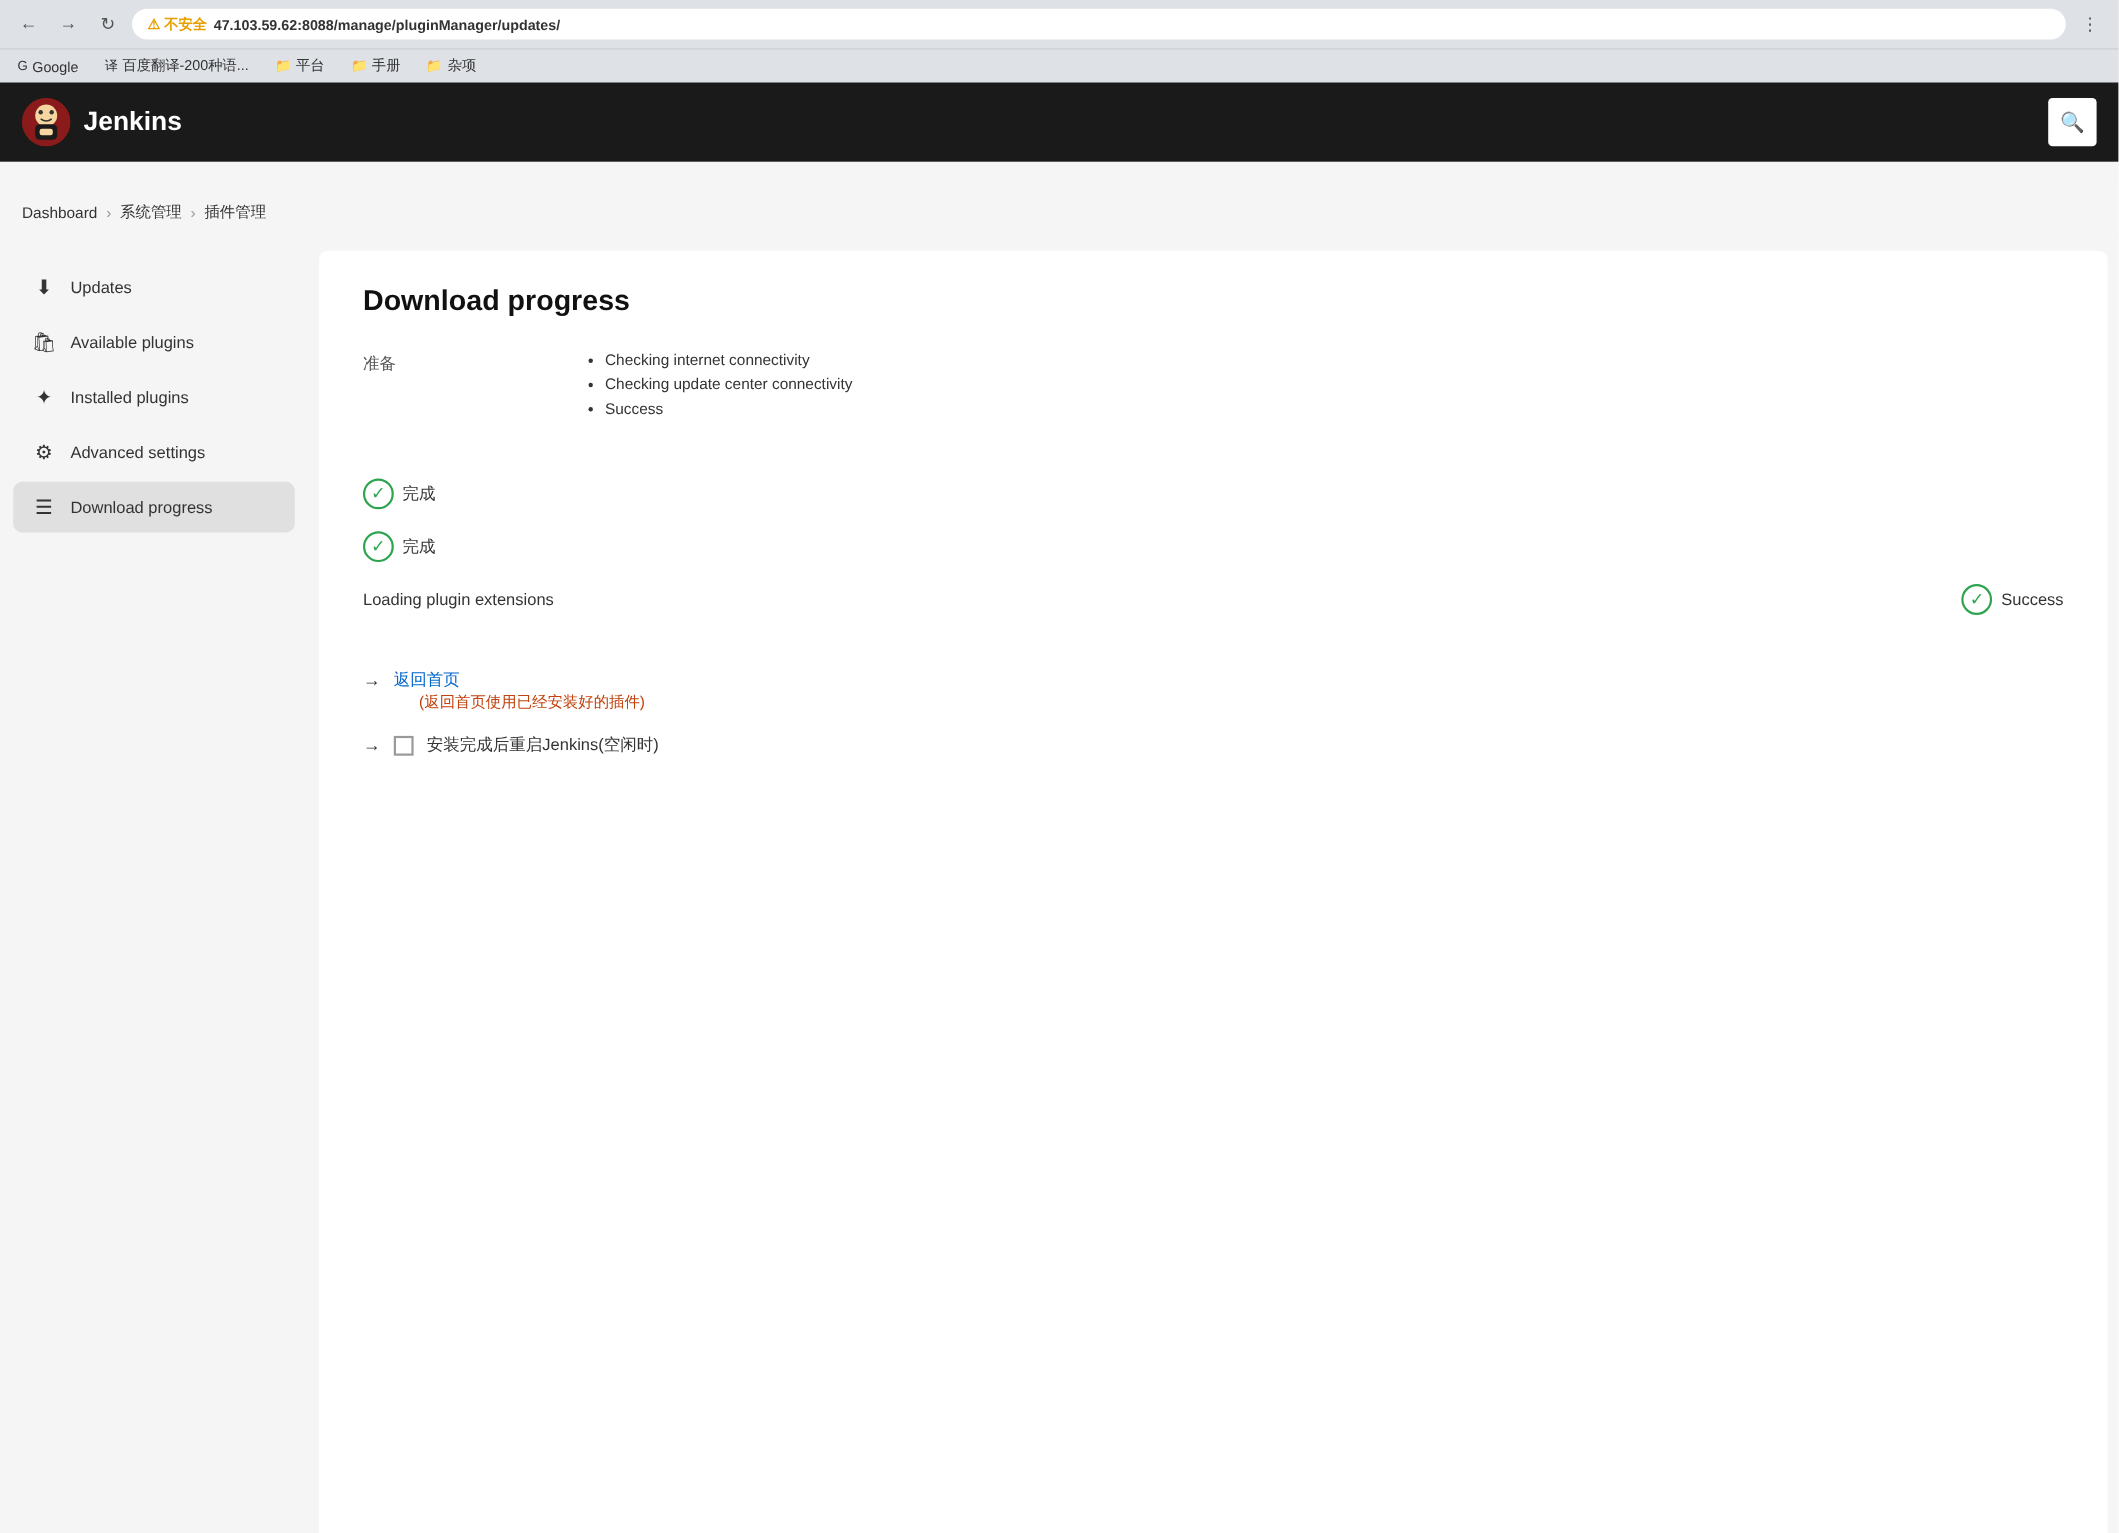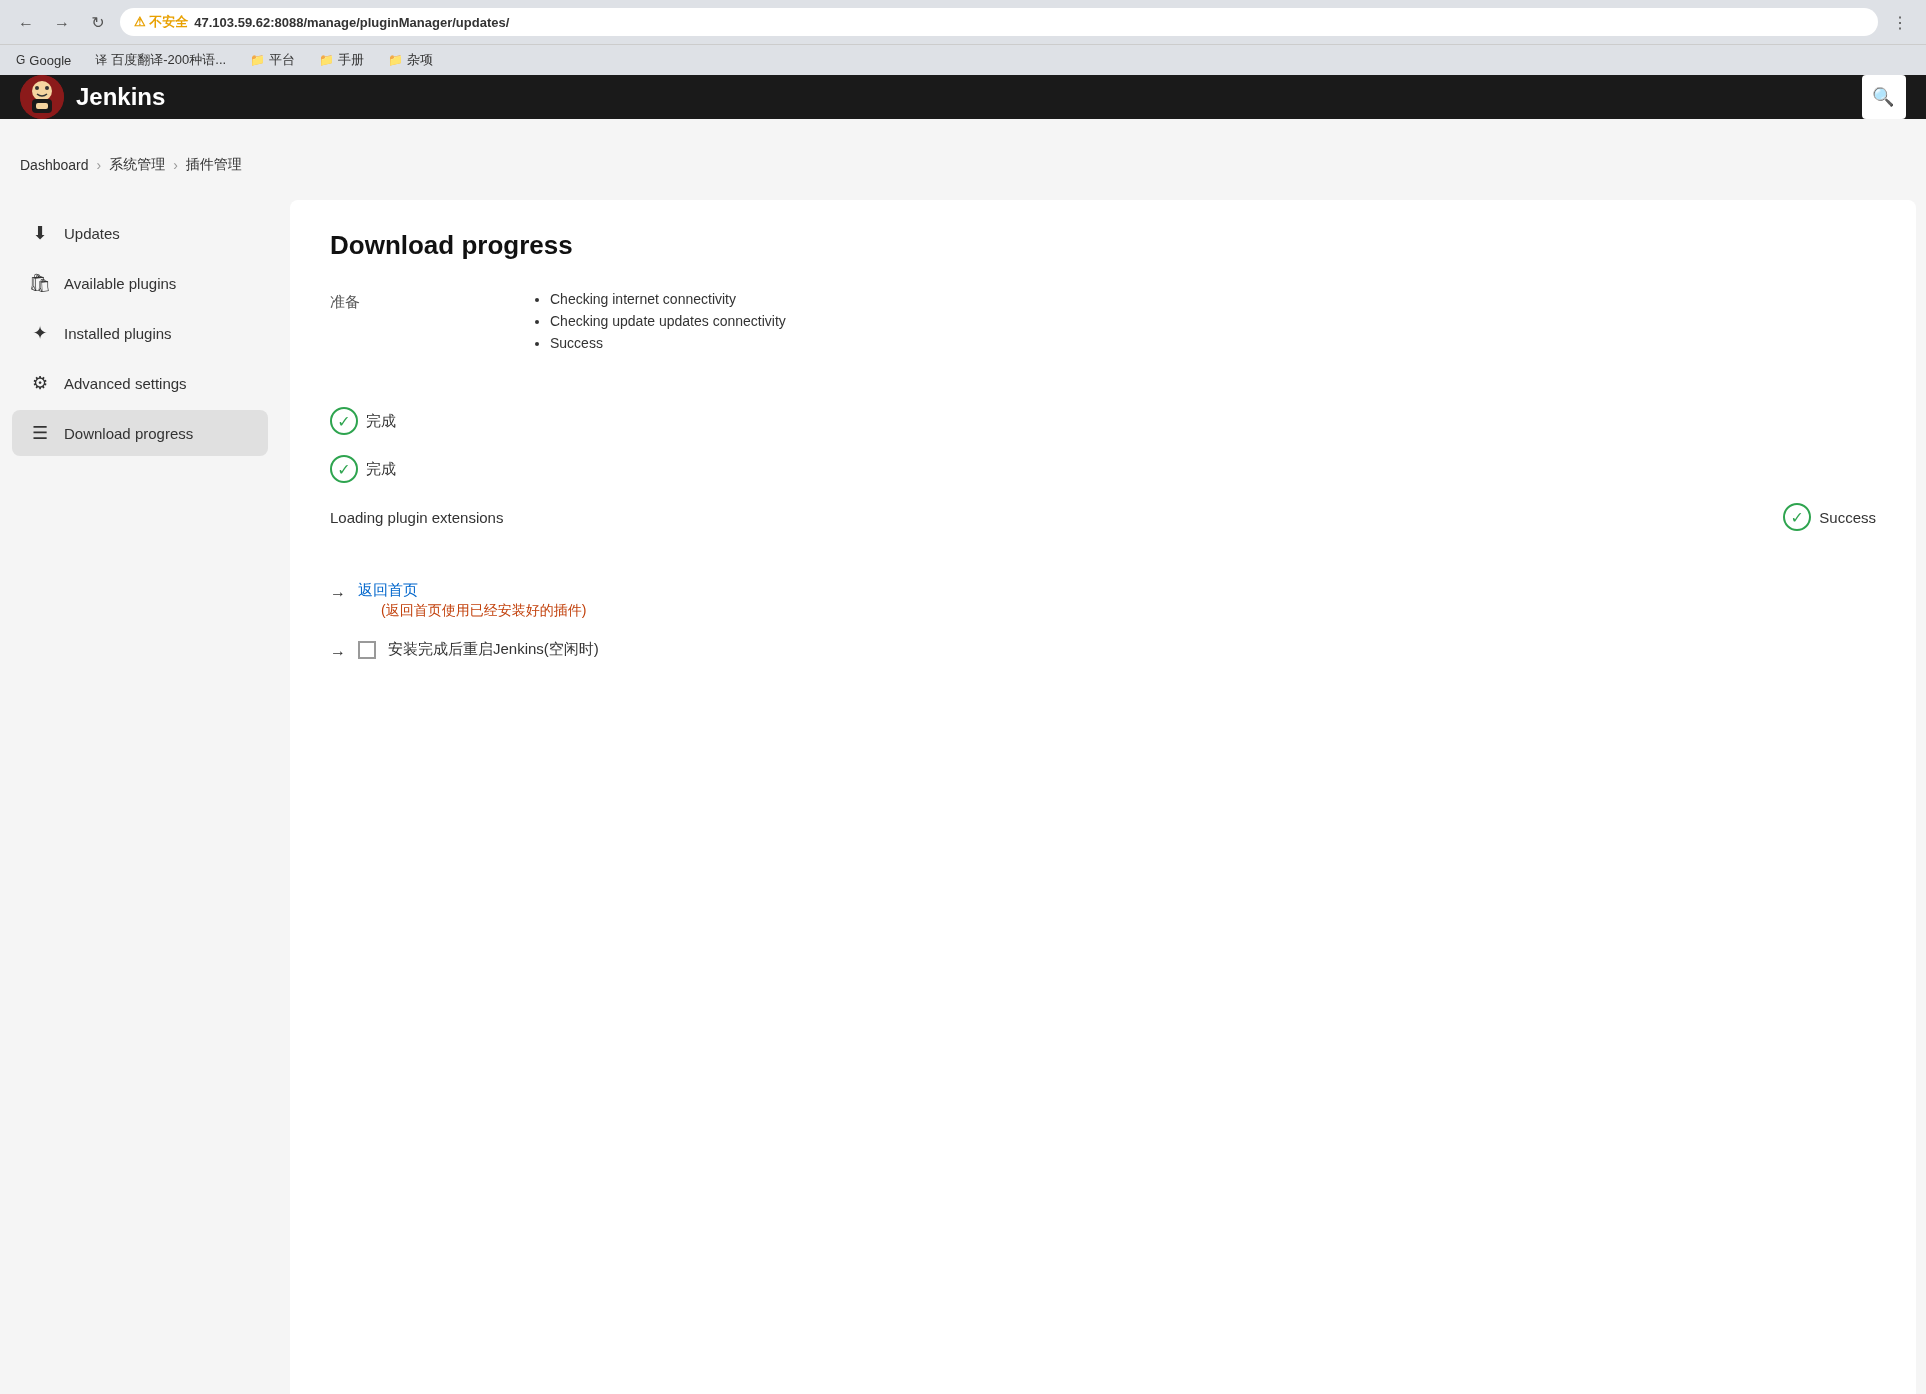--- a/index.html
+++ b/index.html
@@ -10,21 +10,21 @@
     .address-bar-row { display: flex; align-items: center; padding: 8px 12px; gap: 8px; background: #dee1e6; }
     .nav-btn { width: 28px; height: 28px; border-radius: 50%; border: none; background: transparent; cursor: pointer; font-size: 16px; color: #555; display: flex; align-items: center; justify-content: center; }
     .address-bar { flex: 1; background: white; border-radius: 20px; padding: 5px 14px; font-size: 13px; color: #333; display: flex; align-items: center; gap: 6px; font-weight: bold; }
     .address-warning { color: #e8a000; font-size: 13px; }
     .address-url { color: #333; }
     .bookmarks-bar { display: flex; align-items: center; padding: 4px 12px; gap: 16px; background: #dee1e6; border-top: 1px solid #ccc; font-size: 13px; }
     .bookmark-item { display: flex; align-items: center; gap: 4px; color: #333; cursor: pointer; padding: 2px 4px; border-radius: 4px; }
     .bookmark-icon { font-size: 12px; }
 
     
-    .jenkins-header { background: #1a1a1a; display: flex; align-items: center; padding: 0 20px; height: 44px; }
+    .jenkins-header { background: #1a1a1a; display: flex; align-items: center; padding: 0 20px; height: 72px; }
     .jenkins-logo { display: flex; align-items: center; gap: 12px; }
     .jenkins-avatar { width: 44px; height: 44px; background: #8b1a1a; border-radius: 50%; display: flex; align-items: center; justify-content: center; font-size: 24px; overflow: hidden; }
     .jenkins-title { color: white; font-size: 24px; font-weight: bold; }
     .jenkins-search { margin-left: auto; width: 44px; height: 44px; background: white; border-radius: 4px; display: flex; align-items: center; justify-content: center; cursor: pointer; font-size: 18px; }
 
     
     .breadcrumb { display: flex; align-items: center; gap: 8px; padding: 16px 20px; background: #f5f5f5; font-size: 14px; margin-top: 21px; }
     .breadcrumb-item { color: #333; }
     .breadcrumb-sep { color: #999; }
 
@@ -153,21 +153,21 @@
     </div>
   </div>
 
   <div class="content">
     <h1 class="page-title">Download progress</h1>
 
     <div class="prep-section">
       <div class="prep-label">准备</div>
       <ul class="prep-list">
         <li>Checking internet connectivity</li>
-        <li>Checking update updates connectivity</li>
+        <li>Checking update center connectivity</li>
         <li>Success</li>
       </ul>
     </div>
 
     <div>
       <div class="plugin-row">
         <div class="plugin-status">
           <div class="check-icon">✓</div>
           <span class="status-text">完成</span>
         </div>

